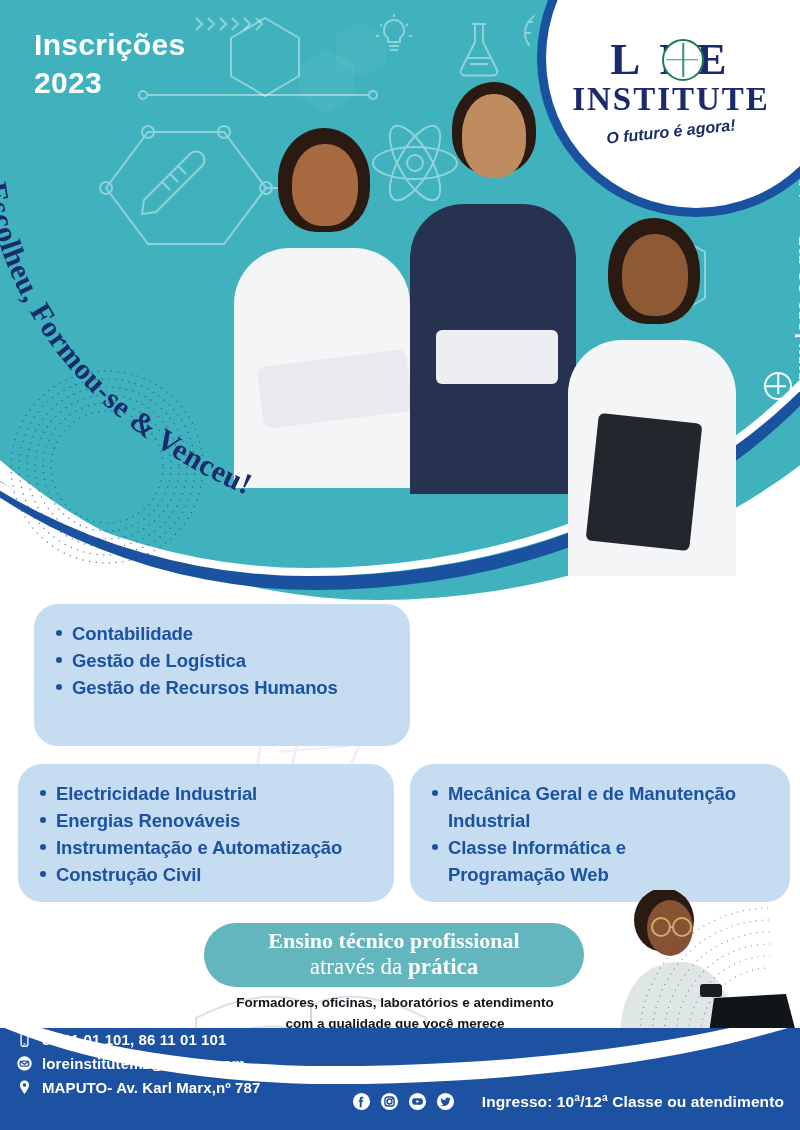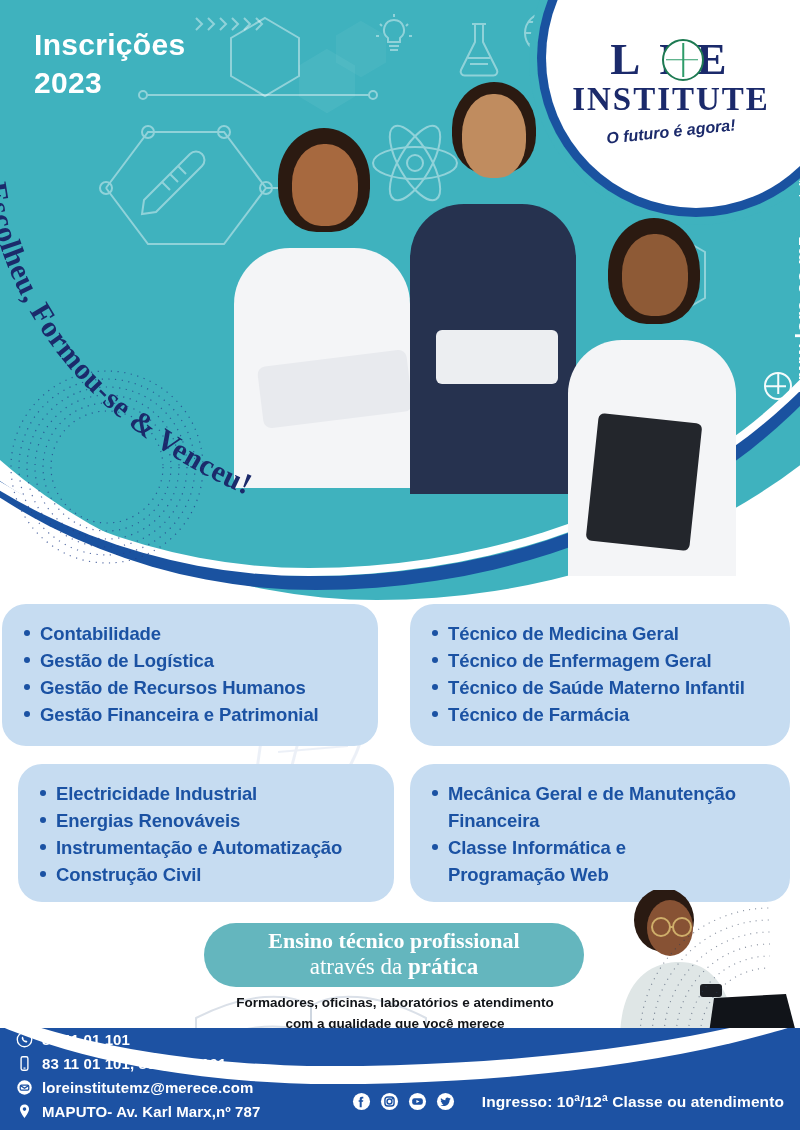--- a/index.html
+++ b/index.html
@@ -140,21 +140,21 @@
   }
   .cbox ul{margin:0;padding:0;list-style:none;}
   .cbox li{
     color:#1B52A3;font-weight:bold;font-size:18.5px;line-height:1.46;
     position:relative;padding-left:16px;letter-spacing:-.1px;
   }
   .cbox li:before{
     content:"";position:absolute;left:0;top:10px;width:6px;height:6px;
     border-radius:50%;background:#1B52A3;
   }
-  #box1{left:2px;top:604px;width:376px;height:142px;}
+  #box1{left:34px;top:604px;width:376px;height:142px;}
   #box2{left:410px;top:604px;width:380px;height:142px;}
   #box3{left:18px;top:764px;width:376px;height:138px;}
   #box4{left:410px;top:764px;width:380px;height:138px;}
 
   
   .pill{
     position:absolute;left:204px;top:923px;width:380px;height:64px;
     background:#64B6BE;border-radius:32px;
     display:flex;flex-direction:column;align-items:center;justify-content:center;
     color:#ffffff;text-align:center;
@@ -348,45 +348,36 @@
     <path d="M168 10 C160 110 140 190 110 250" fill="none" stroke="#1B52A3" stroke-width="3"></path>
     <path d="M150 70 L196 86 M138 110 L200 118 M128 152 L198 146 M120 196 L188 176" stroke="#1B52A3" stroke-width="2" fill="none"></path>
   </svg>
 
 
   <div class="cbox" id="box1">
     <ul>
       <li>Contabilidade</li>
       <li>Gestão de Logística</li>
       <li>Gestão de Recursos Humanos</li>
-      <li>Gestão Financeira e Patrimonial</li>
     </ul>
   </div>
 
-  <div class="cbox" id="box2">
-    <ul>
-      <li>Técnico de Medicina Geral</li>
-      <li>Técnico de Enfermagem Geral</li>
-      <li>Técnico de Saúde Materno Infantil</li>
-      <li>Técnico de Farmácia</li>
-    </ul>
-  </div>
 
   <div class="cbox" id="box3">
     <ul>
       <li>Electricidade Industrial</li>
       <li>Energias Renováveis</li>
       <li>Instrumentação e Automatização</li>
       <li>Construção Civil</li>
     </ul>
   </div>
 
   <div class="cbox" id="box4">
     <ul>
-      <li style="max-width:330px;">Mecânica Geral e de Manutenção Financeira</li>
+      <li style="max-width:330px;">Mecânica Geral e de Manutenção Industrial</li>
       <li style="max-width:270px;">Classe Informática e Programação Web</li>
     </ul>
   </div>
 
   <svg class="books" viewBox="0 0 250 110">
     <path d="M10 70 C60 44 104 44 125 58 C146 44 190 44 240 70 L240 98 C190 74 146 74 125 88 C104 74 60 74 10 98 Z" fill="#ffffff" stroke="#d7dde6" stroke-width="2"></path>
     <path d="M125 58 V88" stroke="#c9d2dd" stroke-width="2"></path>
   </svg>
 
   <svg class="girl" viewBox="0 0 210 150">
@@ -436,44 +427,35 @@
 
   <div class="footer">
     <div class="footer-curve"></div>
     <div class="footer-curve2"></div>
   </div>
 
   <div class="contacts">
     <div class="crow">
       <span class="cico">
         <svg viewBox="0 0 20 20" width="17" height="17">
-            <circle cx="10" cy="10" r="8.5" fill="none" stroke="#fff" stroke-width="1.6"></circle>
-            <path d="M7 7.2c.4-.5 1-.5 1.3.1l.6 1.1c.2.4 0 .7-.3 1 .5 1 1.2 1.7 2.2 2.2.3-.3.6-.5 1-.3l1.1.6c.6.3.6.9.1 1.3-.9.8-2.2.5-3.6-.5-1.3-.9-2.4-2.3-2.6-3.5-.1-.8.1-1.4.2-2z" fill="#fff"></path>
-          </svg>
-      </span>
-      <span>87 11 01 101</span>
-    </div>
-    <div class="crow">
-      <span class="cico">
-        <svg viewBox="0 0 20 20" width="17" height="17">
             <rect x="6" y="2" width="8" height="16" rx="2" fill="none" stroke="#fff" stroke-width="1.6"></rect>
             <path d="M8.8 15.4h2.4" stroke="#fff" stroke-width="1.4"></path>
           </svg>
       </span>
       <span>83 11 01 101, 86 11 01 101</span>
     </div>
     <div class="crow">
       <span class="cico">
         <svg viewBox="0 0 20 20" width="17" height="17">
             <circle cx="10" cy="10" r="8.5" fill="#fff"></circle>
             <rect x="5" y="7.2" width="10" height="6" rx="1.3" fill="none" stroke="#1D52A3" stroke-width="1.5"></rect>
             <path d="M5.3 7.8 10 11l4.7-3.2" fill="none" stroke="#1D52A3" stroke-width="1.5"></path>
           </svg>
       </span>
-      <span>loreinstitutemz@merece.com</span>
+      <span>loreinstitutemz@online.com</span>
     </div>
     <div class="crow">
       <span class="cico">
         <svg viewBox="0 0 20 20" width="17" height="17">
             <path d="M10 1.8c-3 0-5.4 2.4-5.4 5.4 0 4 5.4 10.6 5.4 10.6s5.4-6.6 5.4-10.6c0-3-2.4-5.4-5.4-5.4z" fill="#fff"></path>
             <circle cx="10" cy="7.2" r="2.1" fill="#1D52A3"></circle>
           </svg>
       </span>
       <span>MAPUTO- Av. Karl Marx,nº 787</span>
     </div>

